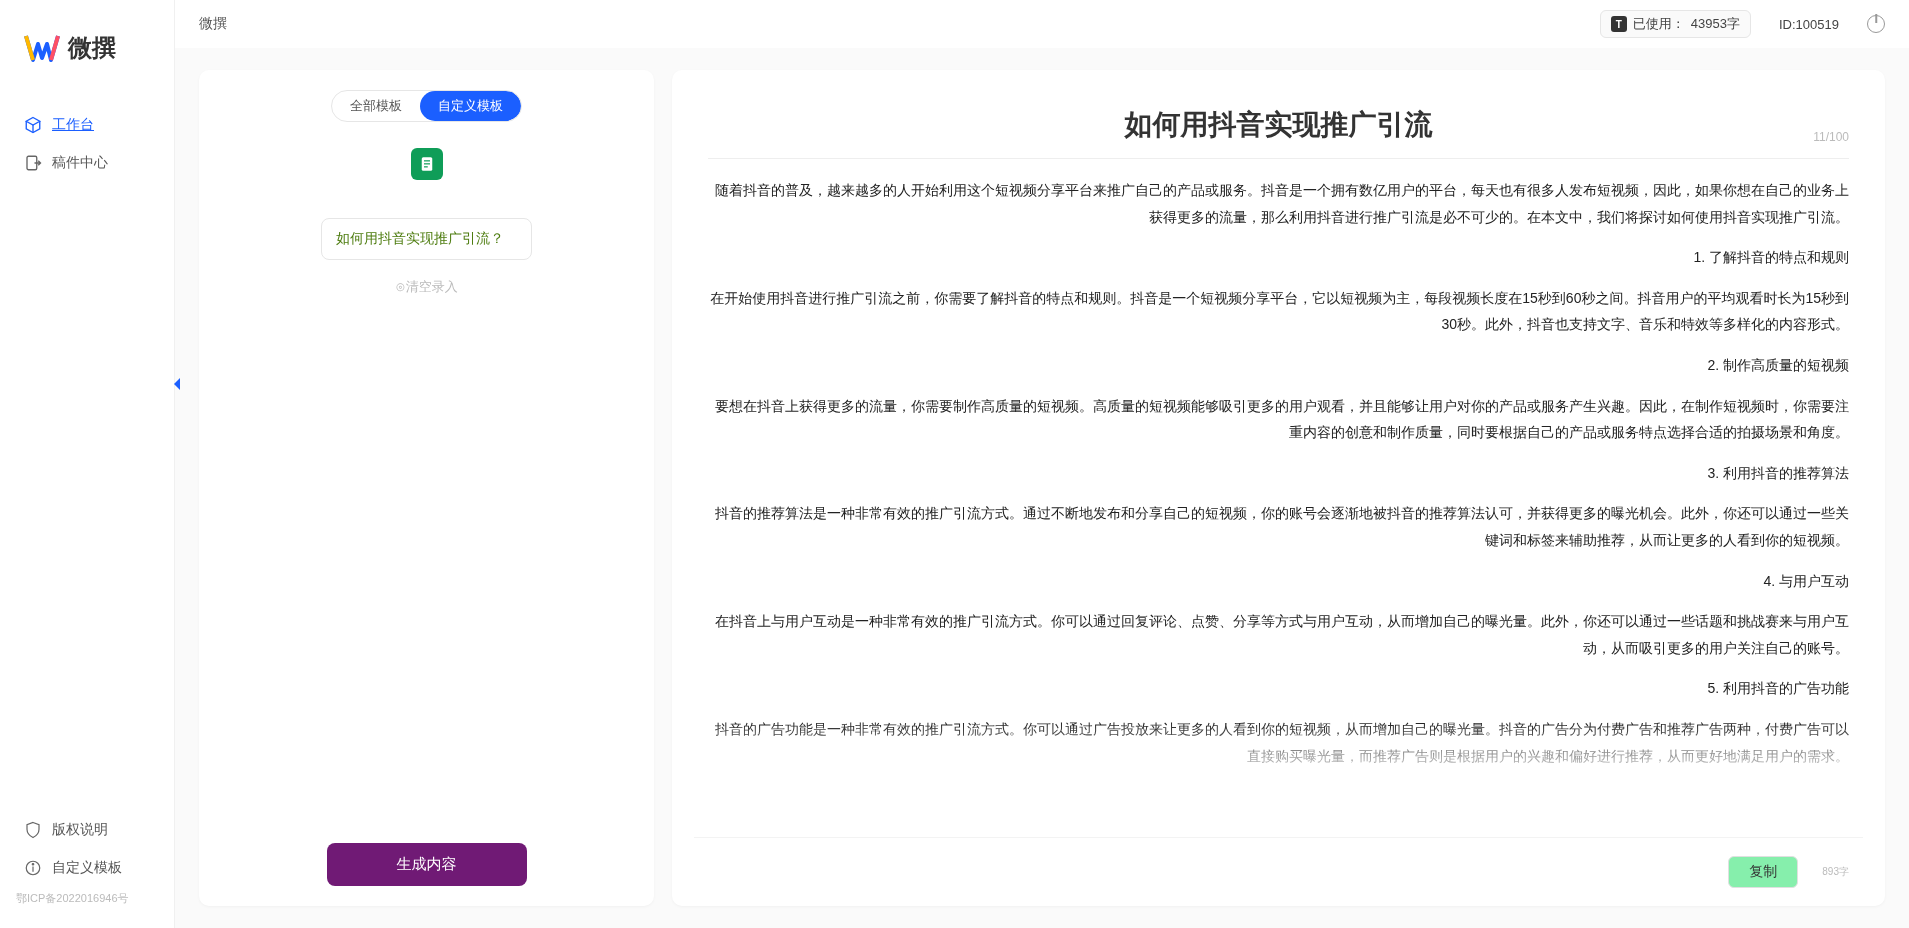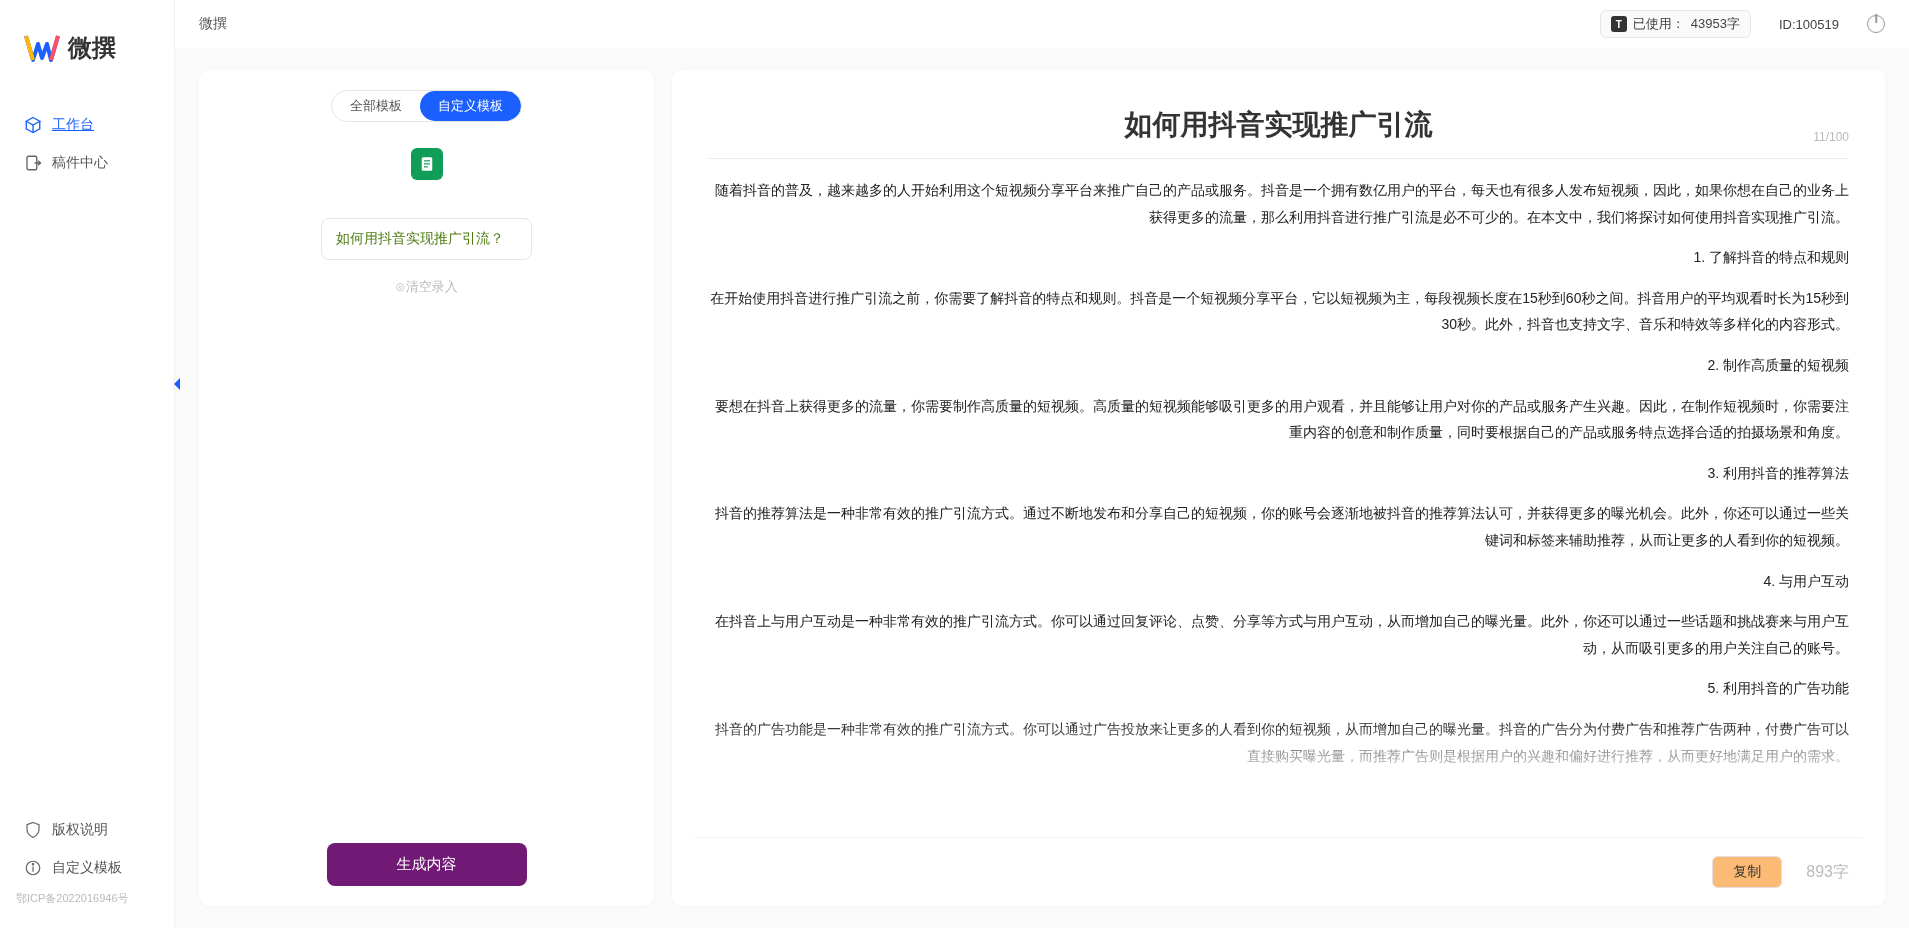--- a/index.html
+++ b/index.html
@@ -51,22 +51,22 @@
 .gen-btn { margin-top:auto; background:#701a75; color:#fff; border:none; border-radius:8px; padding:12px 0; font-size:15px; cursor:pointer; width:200px; align-self:center;}
 
 
 .article-wrap { flex:1; overflow:hidden; display:flex; flex-direction:column;}
 .article-title-row { display:flex; align-items:flex-end; justify-content:center; position:relative; padding:8px 0 14px; border-bottom:1px solid #eee; margin:0 14px 18px;}
 .article-title { font-family:"Songti SC","SimSun",serif; font-size:28px; font-weight:600; text-align:center; }
 .title-count { position:absolute; right:0; bottom:14px; font-size:12px; color:#bbb;}
 .article-body { padding:0 14px; font-size:14px; line-height:1.9; color:#222; overflow:hidden; mask-image:linear-gradient(#000 90%, transparent);text-align:right;}
 .article-body p { margin-bottom:14px; }
 .panel-foot { display:flex; justify-content:flex-end; align-items:center; gap:24px; padding:18px 14px 0; border-top:1px solid #f3f3f3; margin-top:auto;}
-.copy-btn { padding:6px 20px; border:1px solid #e0e0e0; background:#fdba74; border-radius:6px; font-size:14px; cursor:pointer; color:#333;}
-.char-count { font-size:16px; color:#bbb;}
+.copy-btn { padding:6px 20px; border:1px solid #e0e0e0; background:#86efac; border-radius:6px; font-size:14px; cursor:pointer; color:#333;}
+.char-count { font-size:10px; color:#bbb;}
 svg { display:block; }
 </style>
 </head>
 <body>
 
 <div class="app">
 
   <aside class="sidebar">
     <div class="logo">
       <span class="logo-icon">

